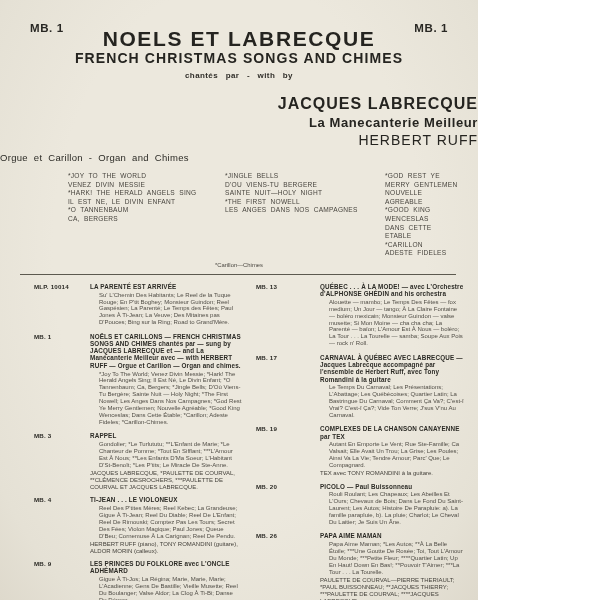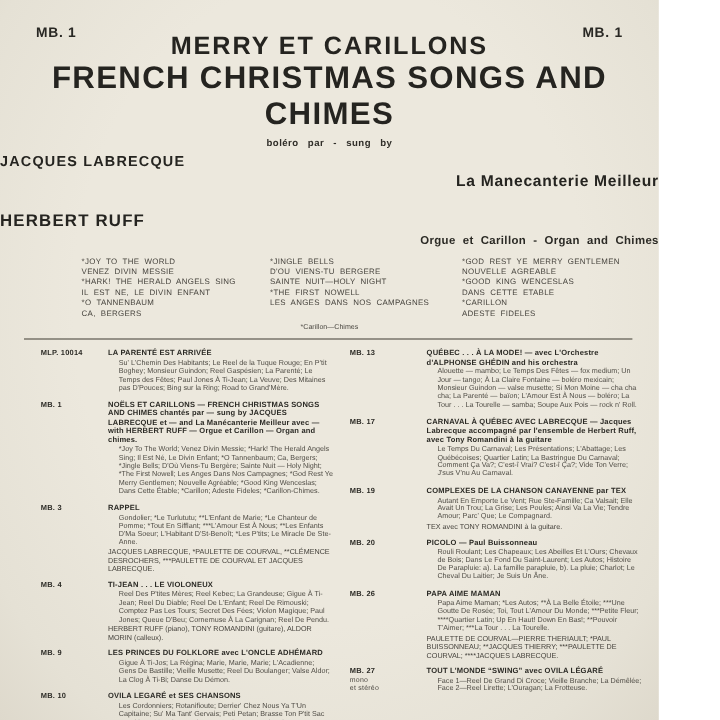--- a/index.html
+++ b/index.html
@@ -1,33 +1,33 @@
 <!DOCTYPE html>
 <html><head>
 <meta charset="utf-8">
 <style>
   * { margin:0; padding:0; box-sizing:border-box; }
   html,body { width:600px; height:600px; }
   body { font-family:"Liberation Sans", sans-serif; }
   .page {
-    width:549px; height:600px; position:relative; overflow:hidden;
+    width:478px; height:600px; position:relative; overflow:hidden;
     background: radial-gradient(ellipse at 50% 42%, #ece8dd 55%, #e5e1d5 85%, #ded9cc 100%);
     color:#45423c;
   }
   .cat-corner { position:absolute; top:22px; font-size:11.5px; font-weight:bold; color:#292824; letter-spacing:.6px; }
   .cat-corner.left { left:30px; }
   .cat-corner.right { right:30px; }
   .title { text-align:center; font-weight:bold; color:#252420; }
   .title1 { padding-top:27px; font-size:21px; letter-spacing:1.6px; line-height:1.1; }
-  .title2 { font-size:26px; letter-spacing:1.1px; line-height:1.15; }
+  .title2 { font-size:14px; letter-spacing:1.1px; line-height:1.15; }
   .hsmall { text-align:center; font-size:8px; font-weight:bold; color:#302e29; margin-top:5px; word-spacing:5px; letter-spacing:.4px; }
-  .artist { text-align:left; font-size:12px; font-weight:bold; color:#252420; letter-spacing:1px; margin-top:3px; }
+  .artist { text-align:right; font-size:16px; font-weight:bold; color:#252420; letter-spacing:1px; margin-top:15px; }
   .choir  { text-align:right; font-size:13px; font-weight:bold; color:#252420; letter-spacing:.6px; margin-top:2px; }
-  .ruff   { text-align:left; font-size:14px; font-weight:bold; color:#252420; letter-spacing:1px; margin-top:17px; }
-  .organ  { text-align:right; font-size:9.5px; font-weight:bold; color:#2b2a25; margin-top:4px; word-spacing:3px; letter-spacing:.3px; }
+  .ruff   { text-align:right; font-size:14px; font-weight:normal; color:#252420; letter-spacing:1px; margin-top:2px; }
+  .organ  { text-align:left; font-size:9.5px; font-weight:normal; color:#2b2a25; margin-top:4px; word-spacing:3px; letter-spacing:.3px; }
   .songs { display:flex; margin-top:9px; padding-left:68px; padding-right:20px; }
   .songs ul { list-style:none; font-size:6.6px; line-height:1.3; letter-spacing:.25px; word-spacing:2.2px; color:#47443e; }
   .songs .c1 { flex:0 0 157px; }
   .songs .c2 { flex:0 0 160px; }
   .songs .c3 { flex:1; }
   .footnote { text-align:center; font-size:5.9px; color:#4c4943; margin-top:4px; }
   .rule { border:none; border-top:1px solid #5c594f; margin:6px 22px 8px 20px; }
   .disco { display:flex; gap:14px; padding:0 14px 0 34px; }
   .dcol { flex:1; min-width:0; }
   .entry { display:flex; margin-bottom:5px; }
@@ -45,23 +45,23 @@
   .sb2 .sbcat { display:inline-block; margin-right:12px; }
 </style>
 </head>
 <body>
 
 <div class="page">
 
   <div class="cat-corner left">MB. 1</div>
   <div class="cat-corner right">MB. 1</div>
 
-  <div class="title title1">MERRY ET CARILLONS</div>
+  <div class="title title1">NOELS ET LABRECQUE</div>
   <div class="title title2">FRENCH CHRISTMAS SONGS AND CHIMES</div>
-  <div class="hsmall">boléro par - sung by</div>
+  <div class="hsmall">chantés par - with by</div>
   <div class="artist">JACQUES LABRECQUE</div>
   <div class="choir">La Manecanterie Meilleur</div>
   <div class="ruff">HERBERT RUFF</div>
   <div class="organ">Orgue et Carillon - Organ and Chimes</div>
 
   <div class="songs">
     <ul class="c1">
       <li>*JOY TO THE WORLD</li>
       <li>VENEZ DIVIN MESSIE</li>
       <li>*HARK! THE HERALD ANGELS SING</li>

